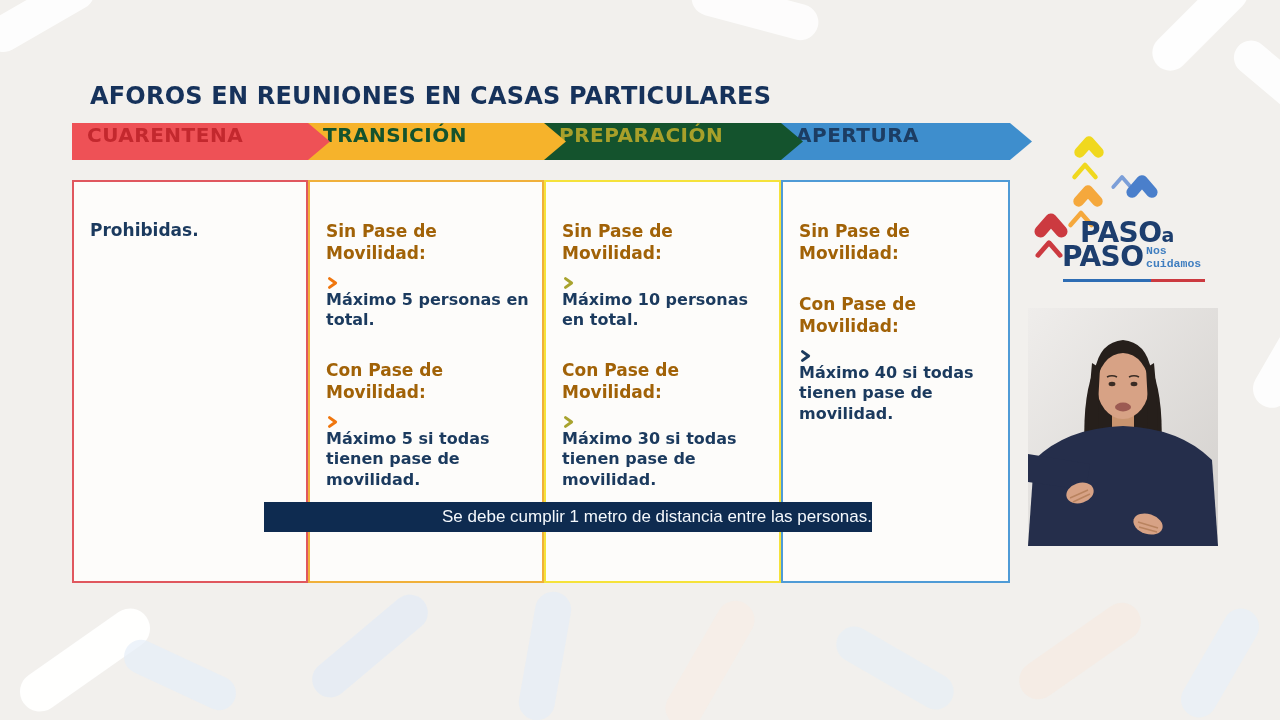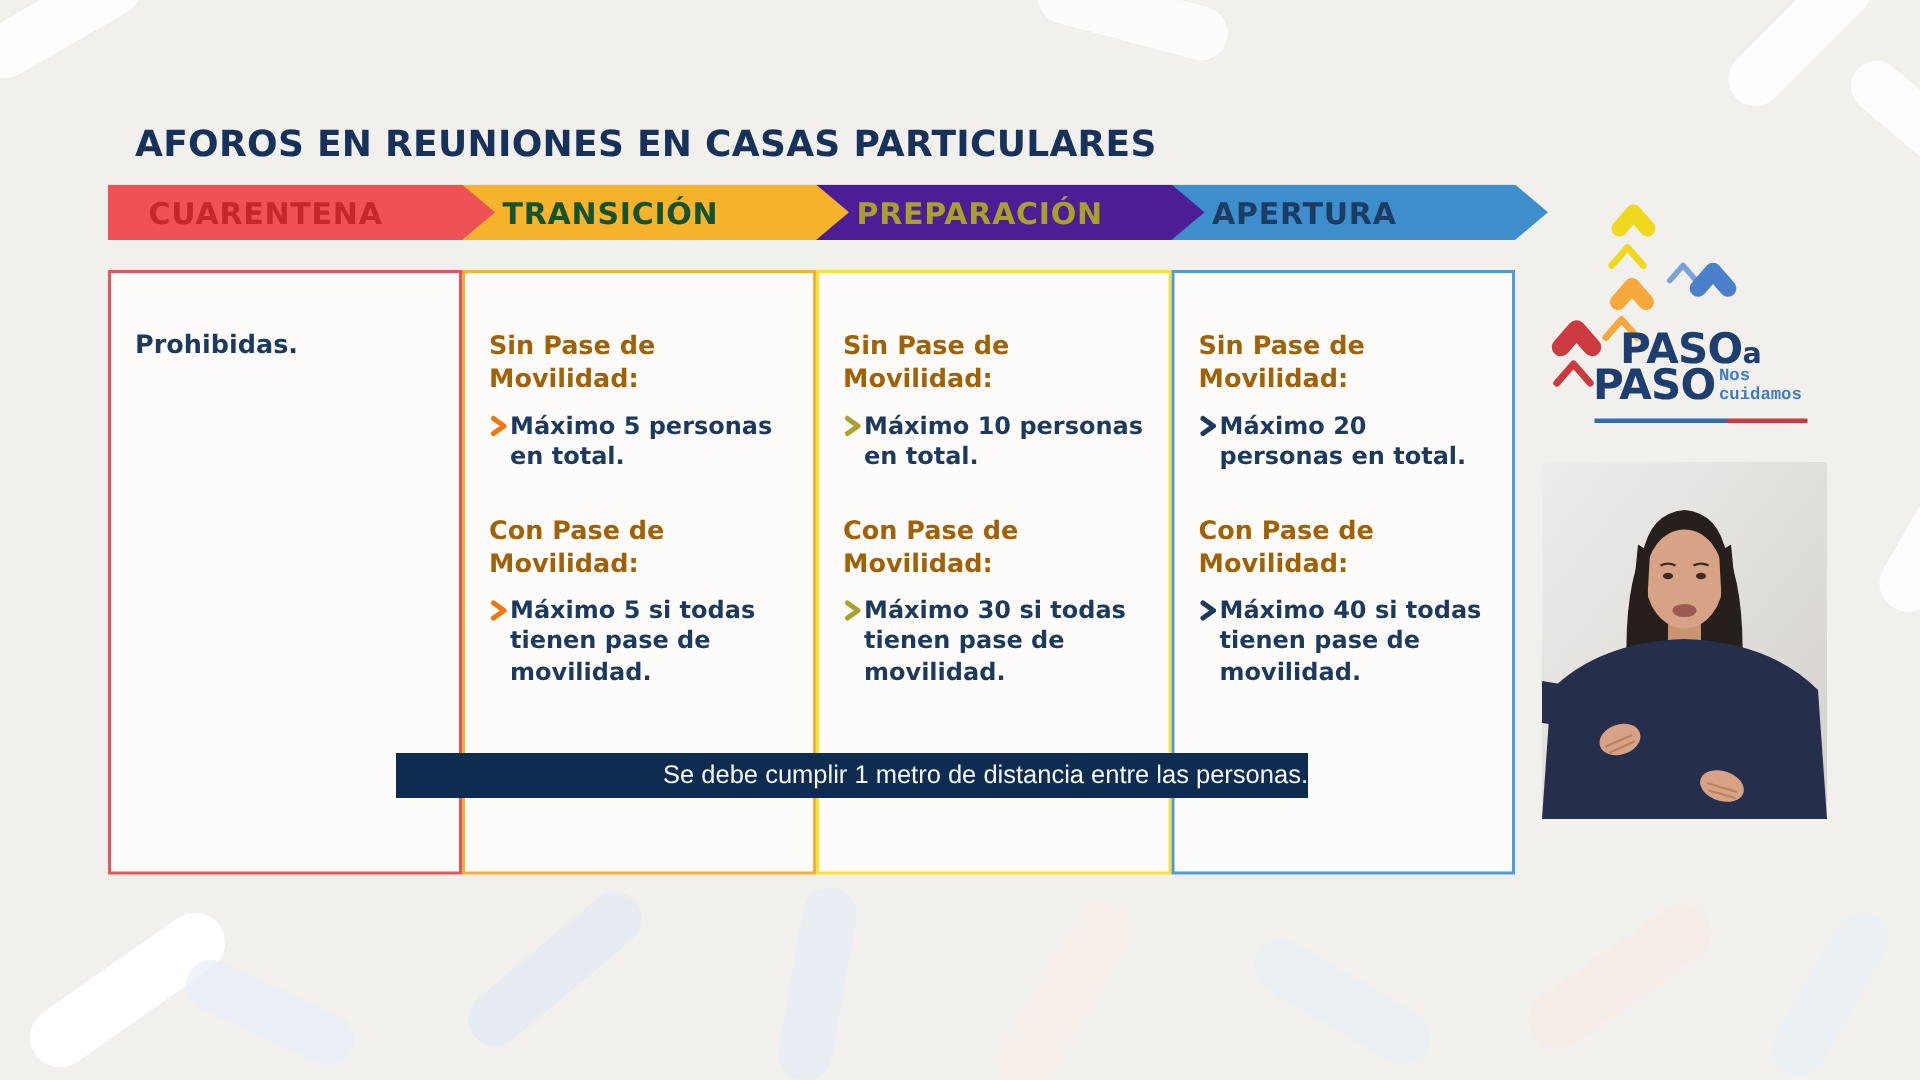--- a/index.html
+++ b/index.html
@@ -14,27 +14,27 @@
   .content { position:absolute; inset:0; z-index:1; }
 
   .page-title {
     position:absolute; left:90px; top:82px;
     font-size:24px; font-weight:bold; color:#16325b; letter-spacing:0.2px;
   }
 
   
   .phase-header {
     position:absolute; top:123px; height:37px;
-    display:flex; align-items:center; padding-left:27px;
+    display:flex; padding-left:15px;
     font-size:20px; font-weight:bold; letter-spacing:0.5px;
     clip-path: polygon(0 0, calc(100% - 22px) 0, 100% 50%, calc(100% - 22px) 100%, 0 100%);
   }
   .ph-1 { left:72px;  width:258px; background:#ee5156; color:#c3282e; z-index:14; }
   .ph-2 { left:308px; width:258px; background:#f6b32b; color:#14532d; z-index:13; }
-  .ph-3 { left:544px; width:259px; background:#4c1d95; color:#a8a02a; z-index:12; }
+  .ph-3 { left:544px; width:259px; background:#14532d; color:#a8a02a; z-index:12; }
   .ph-4 { left:781px; width:251px; background:#3e8ecd; color:#1c3d63; z-index:11; }
 
   
   .phase-box {
     position:absolute; top:160px; height:403px;
     background:#fdfcfa; border:2px solid; z-index:5;
     padding:38px 12px 0 16px;
     margin-top:20px;
   }
   .pb-1 { left:72px;  width:236px; border-color:#e0575e; }
@@ -42,21 +42,21 @@
   .pb-3 { left:544px; width:237px; border-color:#f5e23a; }
   .pb-4 { left:781px; width:229px; border-color:#4f9bd6; }
 
   .note { font-size:17px; font-weight:bold; color:#1b3a5e; }
 
   .sec-heading {
     font-size:17px; font-weight:bold; color:#a16207; line-height:1.32; max-width:150px;
   }
   .sec-heading.second { margin-top:28px; }
 
-  .bullet { display:flex; margin-top:9px; }
+  .bullet { display:flex; margin-top:9px;flex-direction:column; }
   .chev-icon { flex:0 0 14px; margin-top:2px; }
   .bullet-text { font-size:16px; font-weight:bold; color:#1b3a5e; line-height:1.28; }
 
   
   .banner {
     position:absolute; left:240px; top:502px; width:608px; height:30px;
     background:#0e2b50; z-index:20; display:flex; align-items:center; justify-content:flex-end;margin-left:24px;
   }
   .banner span { color:#f4f8fc; font-family:"Liberation Sans", sans-serif; font-size:17px; }
 
@@ -144,26 +144,20 @@
       <div class="bullet">
         <svg class="chev-icon" width="14" height="16" viewBox="0 0 14 16">
             <path d="M3 3 L10 8 L3 13" fill="none" stroke="#A8A32E" stroke-width="3.4" stroke-linecap="round" stroke-linejoin="round"></path>
           </svg>
         <span class="bullet-text">Máximo 30 si todas tienen pase de movilidad.</span>
       </div>
     </div>
 
     <div class="phase-box pb-4">
       <h3 class="sec-heading">Sin Pase de Movilidad:</h3>
-      <div class="bullet">
-        <svg class="chev-icon" width="14" height="16" viewBox="0 0 14 16">
-            <path d="M3 3 L10 8 L3 13" fill="none" stroke="#1B3A5E" stroke-width="3.4" stroke-linecap="round" stroke-linejoin="round"></path>
-          </svg>
-        <span class="bullet-text">Máximo 20 personas en total.</span>
-      </div>
       <h3 class="sec-heading second">Con Pase de Movilidad:</h3>
       <div class="bullet">
         <svg class="chev-icon" width="14" height="16" viewBox="0 0 14 16">
             <path d="M3 3 L10 8 L3 13" fill="none" stroke="#1B3A5E" stroke-width="3.4" stroke-linecap="round" stroke-linejoin="round"></path>
           </svg>
         <span class="bullet-text">Máximo 40 si todas tienen pase de movilidad.</span>
       </div>
     </div>
 
     <div class="banner">

